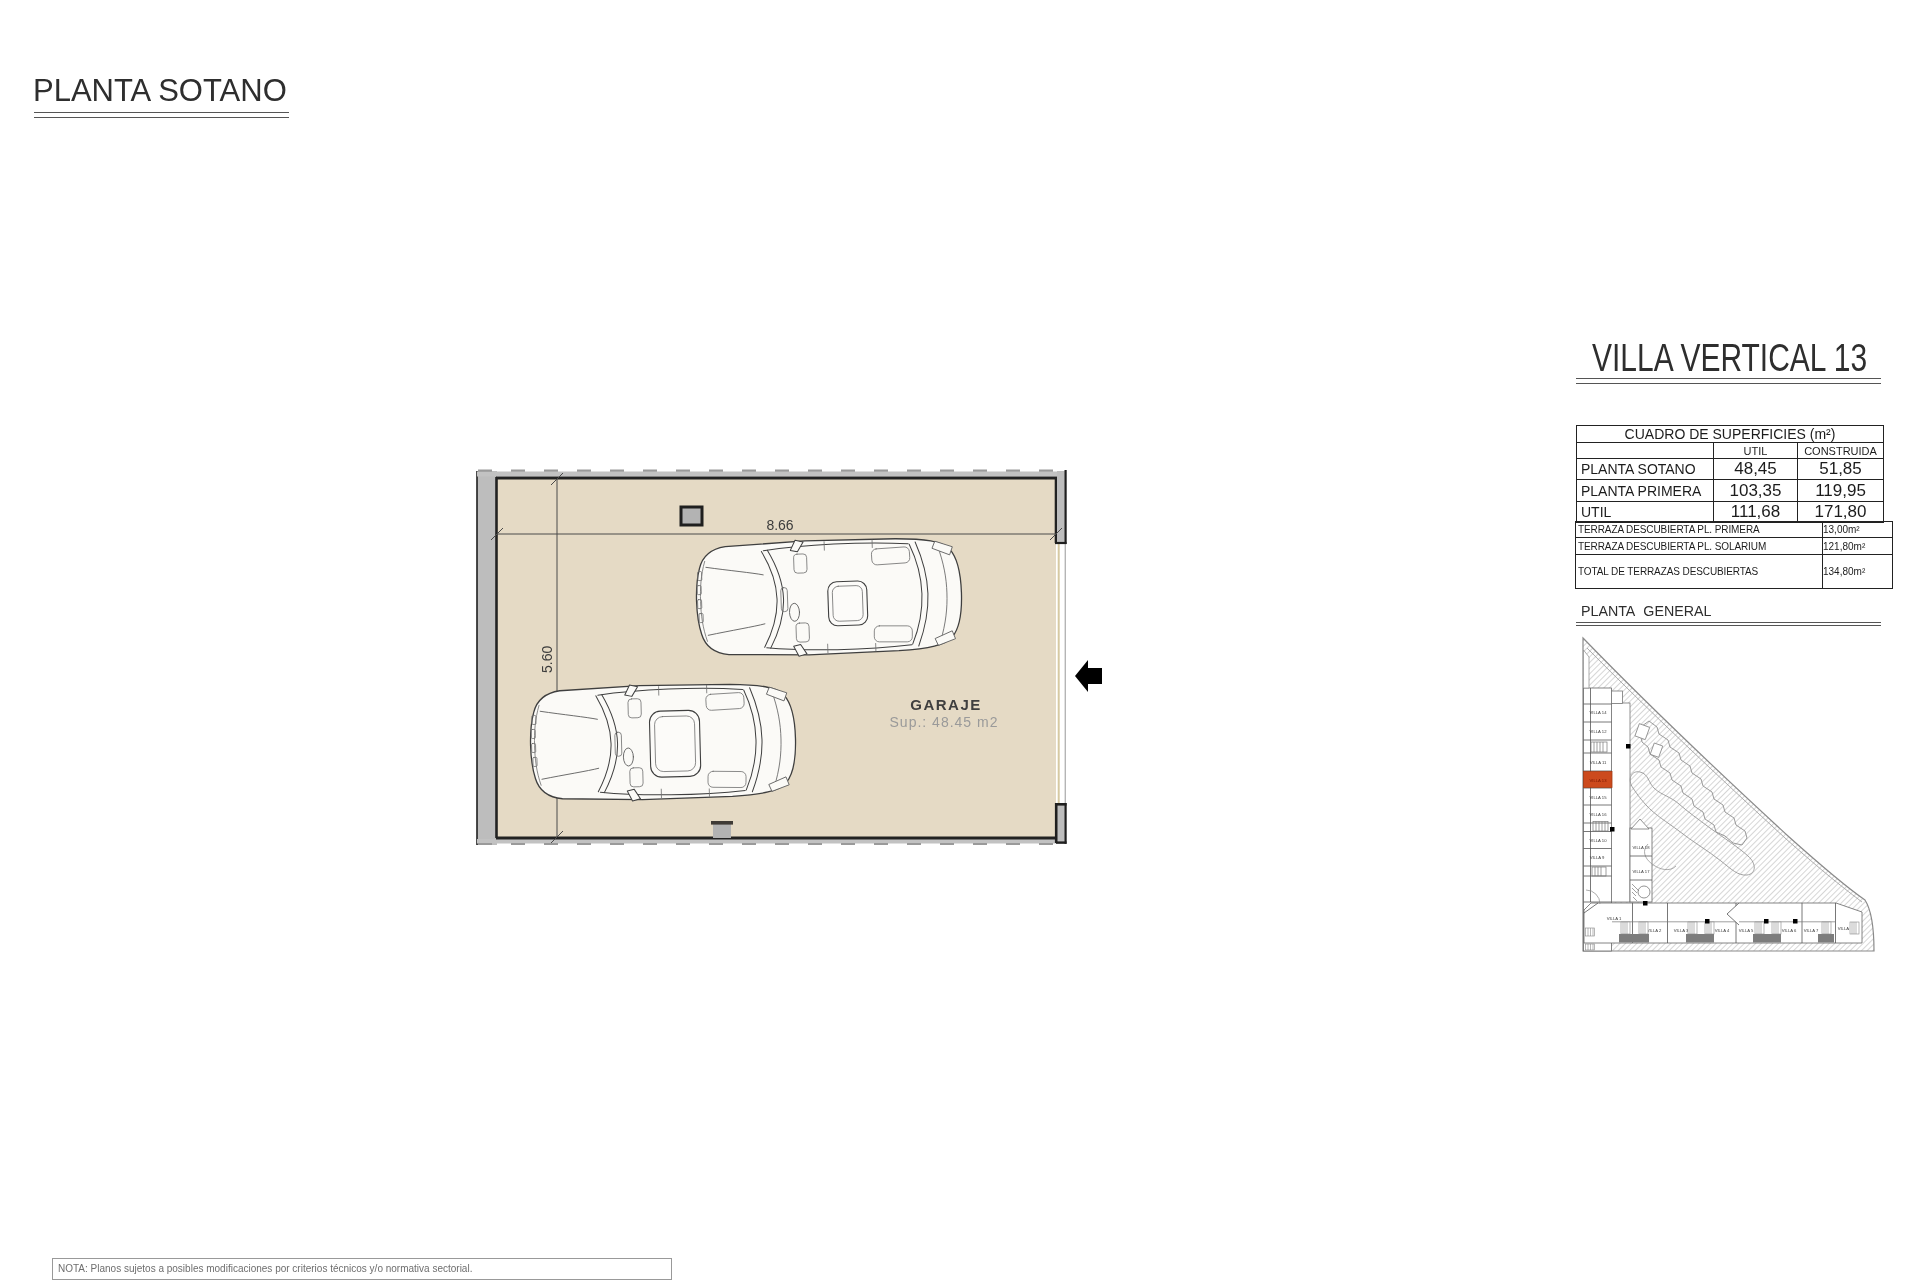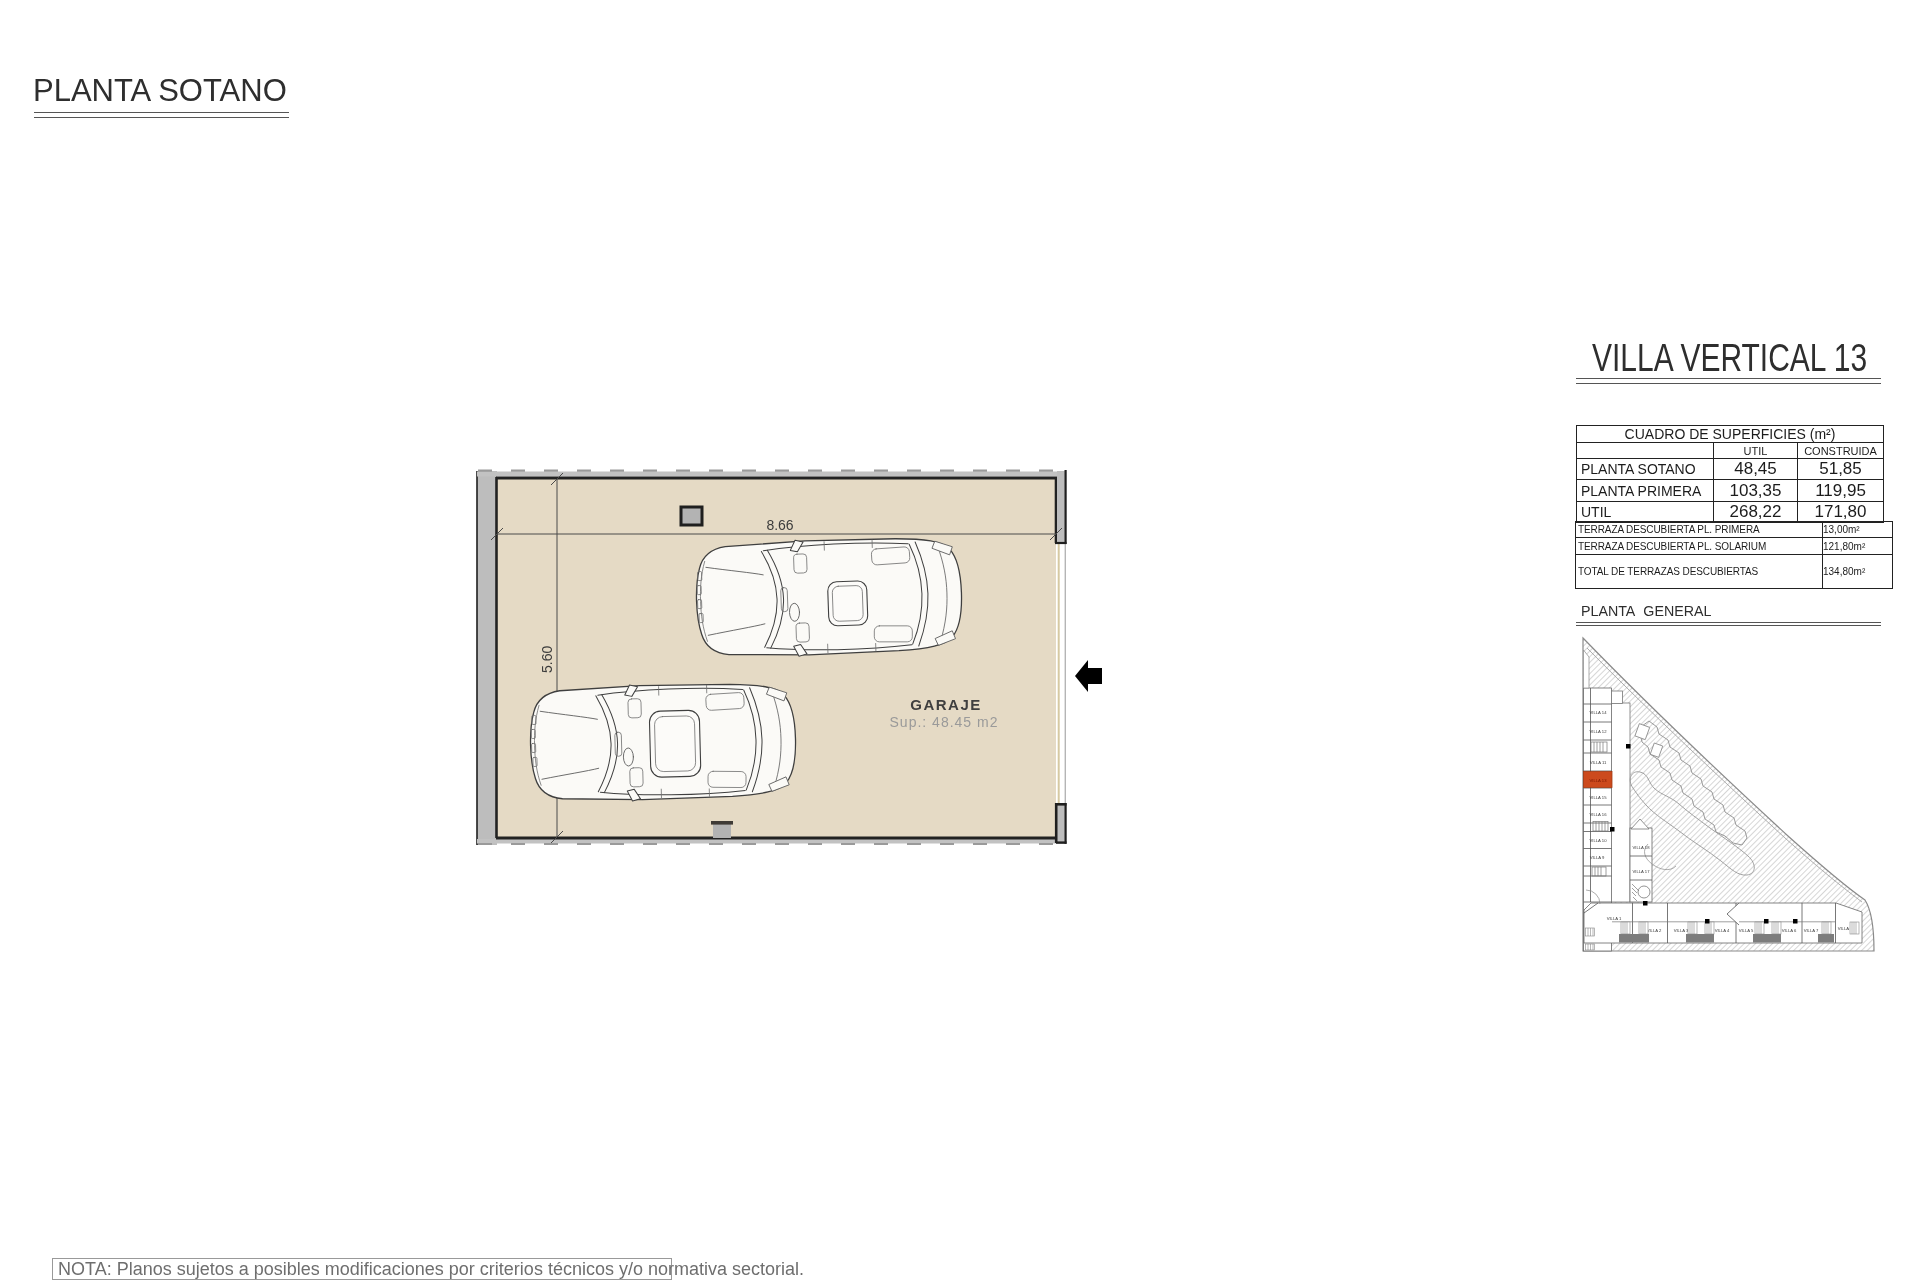--- a/index.html
+++ b/index.html
@@ -4,21 +4,21 @@
 <style>
   html,body{margin:0;padding:0;width:1920px;height:1280px;background:#fff;overflow:hidden;}
   *{box-sizing:border-box;font-family:"Liberation Sans", sans-serif;}
   .abs{position:absolute;}
   #title{left:33px;top:73px;white-space:nowrap;font-size:31px;color:#2e2e2e;letter-spacing:0px;}
   #title-ul{left:34px;top:112px;width:255px;height:6px;border-top:1.5px solid #555;border-bottom:1.5px solid #555;}
   #vtitle{left:1592px;top:336px;white-space:nowrap;font-size:39px;color:#2e2e2e;letter-spacing:0px;transform-origin:0 0;transform:scaleX(0.769);}
   #vtitle-ul{left:1576px;top:378px;width:305px;height:6px;border-top:1.5px solid #555;border-bottom:1.5px solid #555;}
   #pgen{left:1581px;top:602px;white-space:nowrap;font-size:15px;color:#2e2e2e;letter-spacing:0px;transform-origin:0 0;transform:scaleX(0.95);}
   #pgen-ul{left:1576px;top:622px;width:305px;height:4px;border-top:1px solid #555;border-bottom:1px solid #555;}
-  #nota{left:52px;top:1258px;width:620px;height:22px;border:1px solid #999;color:#6e6e6e;font-size:18px;line-height:20px;padding-left:5px;white-space:nowrap;}
+  #nota{left:52px;top:1258px;width:620px;height:22px;border:1px solid #999;color:#6e6e6e;font-size:10px;line-height:20px;padding-left:5px;white-space:nowrap;}
   table{border-collapse:collapse;table-layout:fixed;}
   #t1{left:1576px;top:425px;width:307px;height:91px;padding-left:16px;}
   #t1 td{border:1px solid #222;color:#1c1c1c;padding:0;overflow:hidden;white-space:nowrap;}
   #t1 .hd{text-align:center;font-size:14px;}
   #t1 .ch{text-align:center;font-size:11px;margin-top:38px;}
   #t1 .lb{font-size:14px;padding-left:4px;}
   #t1 .vl{text-align:center;font-size:17px;}
   #t2{left:1575px;top:521px;width:317px;height:50px;}
   #t2 td{border:1px solid #222;color:#1c1c1c;padding:0;overflow:hidden;white-space:nowrap;}
   #t2 .lb{font-size:10px;padding-left:2px;letter-spacing:-0.1px;margin-top:48px;}
@@ -402,21 +402,21 @@
         <td class="vl">48,45</td>
         <td class="vl">51,85</td>
       </tr>
   <tr style="height:22px">
         <td class="lb">PLANTA PRIMERA</td>
         <td class="vl">103,35</td>
         <td class="vl">119,95</td>
       </tr>
   <tr style="height:17px">
         <td class="lb">UTIL</td>
-        <td class="vl">268,22</td>
+        <td class="vl">111,68</td>
         <td class="vl">171,80</td>
       </tr>
 </tbody>
   </table>
 
 <table class="abs" id="t2">
   <tbody>
       <tr style="height:16px">
         <td class="lb" style="width:247px">TERRAZA DESCUBIERTA PL. PRIMERA</td>
         <td class="vl" style="width:70px">13,00m²</td>

